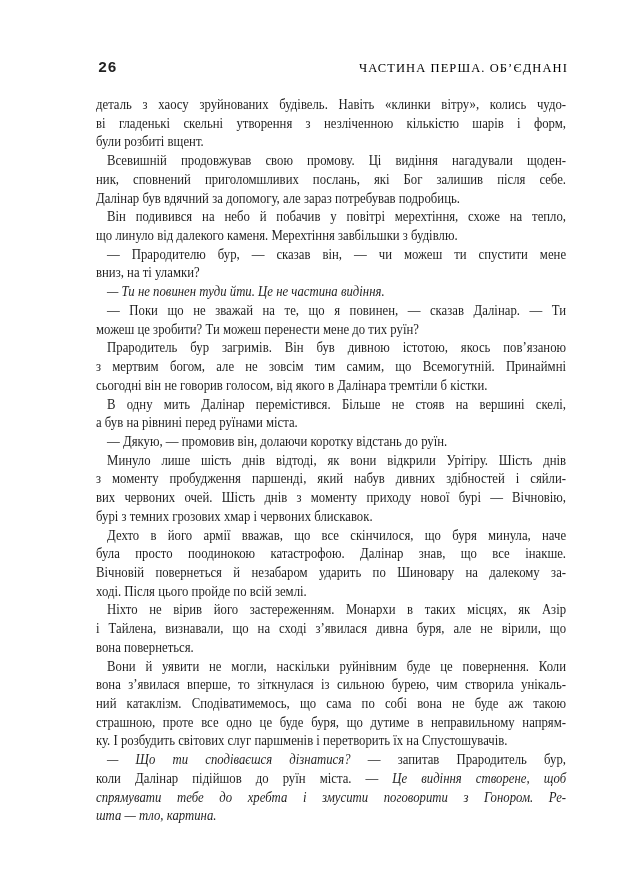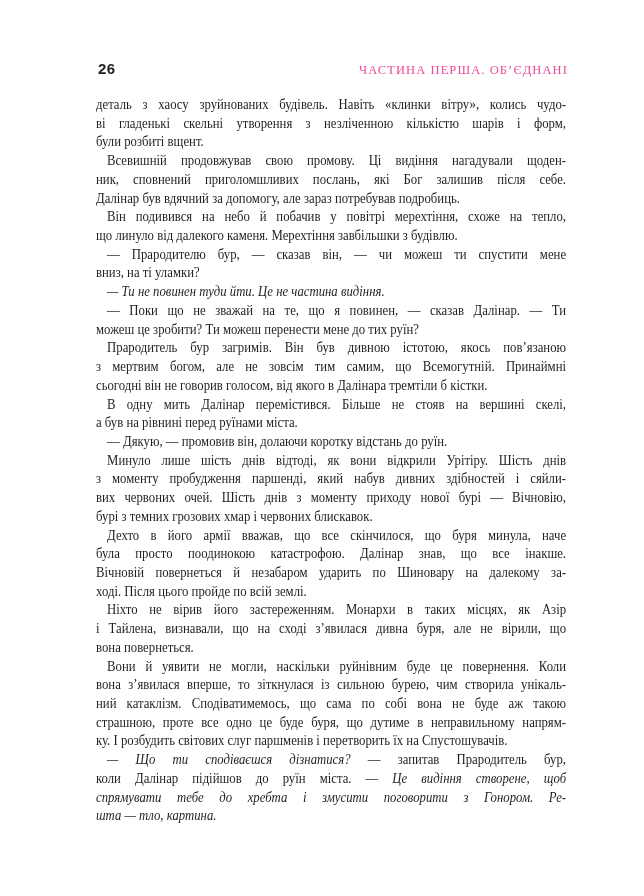--- a/index.html
+++ b/index.html
@@ -10,27 +10,27 @@
     overflow:hidden;
     font-family:"Liberation Serif", serif;
   }
   .header {
     position:absolute;
     left:98px; top:60px; width:470px;
     display:flex; justify-content:space-between; align-items:baseline;
     color:#222222;
   }
   .pagenum {
-    font-family:Liberation Sans, sans-serif;
+    font-family:Liberation Mono, monospace;
     font-weight:bold; font-size:15px; letter-spacing:0.5px;
   }
   .running {
     font-family:"Liberation Serif", serif;
     font-size:12.5px; letter-spacing:1.1px;
-    color:#ec4899;
+    color:#000000;
     white-space:nowrap;
   }
   .body {
     position:absolute;
     left:96px; top:95px;
     width:553px;
     transform:scaleX(0.85);
     transform-origin:0 0;
     font-size:15px;
     line-height:18.72px;

